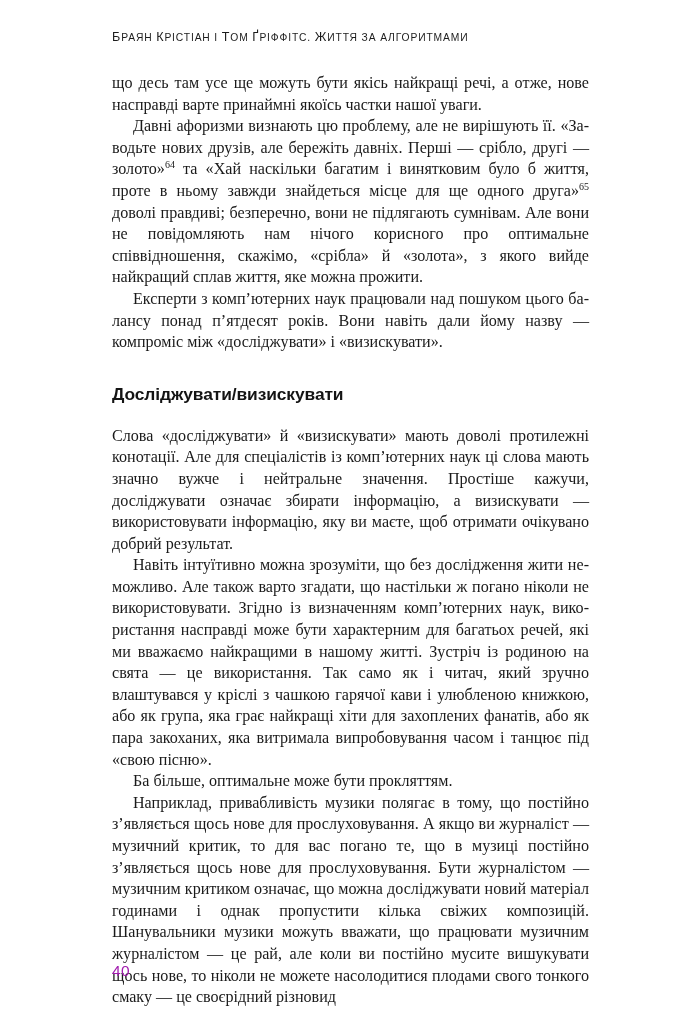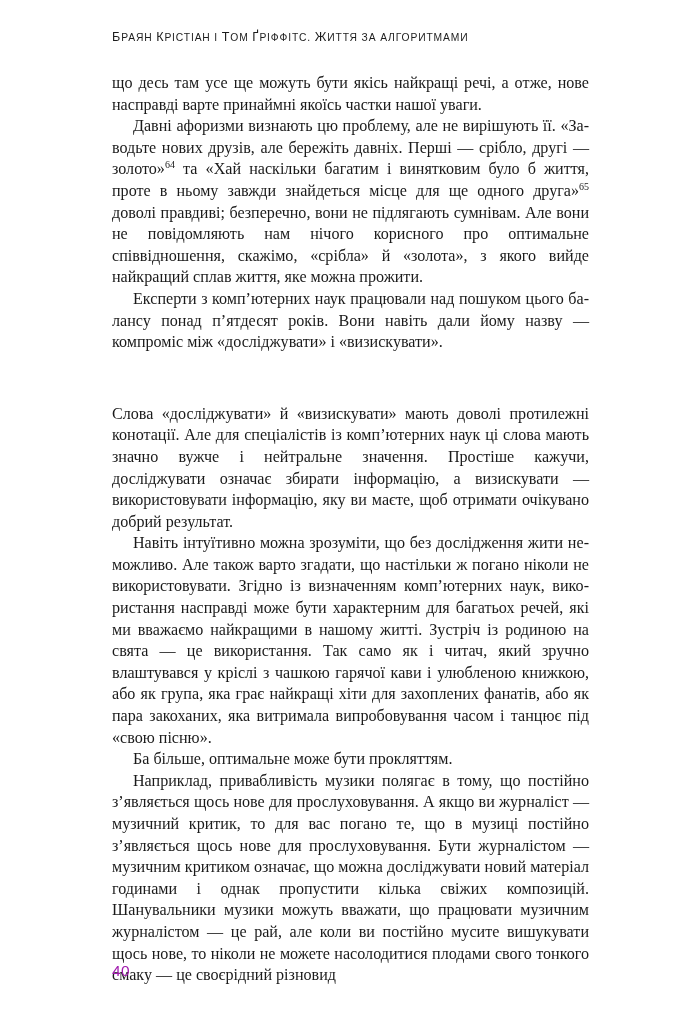--- a/index.html
+++ b/index.html
@@ -100,20 +100,21 @@
 
   <div class="body-col">
 
     <p class="para noindent"><span>що десь там усе ще можуть бути якісь найкращі речі, а отже, нове на­справді варте принаймні якоїсь частки нашої уваги.</span></p>
 
     <p class="para"><span>Давні афоризми визнають цю проблему, але не вирішують її. «За­водьте нових друзів, але бережіть давніх. Перші — срібло, другі — зо­лото»</span><sup class="fn">64</sup><span> та «Хай наскільки багатим і винятковим було б життя, проте в ньому завжди знайдеться місце для ще одного друга»</span><sup class="fn">65</sup><span> доволі прав­диві; безперечно, вони не підлягають сумнівам. Але вони не повідом­ляють нам нічого корисного про оптимальне </span><span class="ital">співвідношення</span><span>, скажімо, «срібла» й «золота», з якого вийде найкращий сплав життя, яке мож­на прожити.</span></p>
 
     <p class="para"><span>Експерти з комп’ютерних наук працювали над пошуком цього ба­лансу понад п’ятдесят років. Вони навіть дали йому назву — компро­міс між «досліджувати» і «визискувати».</span></p>
 
     <div class="gap-before-heading"></div>
+    <h2 class="section-title">Досліджувати/визискувати</h2>
     <div class="gap-after-heading"></div>
 
     <p class="para noindent"><span>Слова «досліджувати» й «визискувати» мають доволі протилежні коно­тації. Але для спеціалістів із комп’ютерних наук ці слова мають значно вужче і нейтральне значення. Простіше кажучи, досліджувати означає </span><span class="ital">збирати</span><span> інформацію, а визискувати — </span><span class="ital">використовувати</span><span> інформацію, яку ви маєте, щоб отримати очікувано добрий результат.</span></p>
 
     <p class="para"><span>Навіть інтуїтивно можна зрозуміти, що без дослідження жити не­можливо. Але також варто згадати, що настільки ж погано ніколи не використовувати. Згідно із визначенням комп’ютерних наук, вико­ристання насправді може бути характерним для багатьох речей, які ми вважаємо найкращими в нашому житті. Зустріч із родиною на свята — це використання. Так само як і читач, який зручно влаштувався у кріс­лі з чашкою гарячої кави і улюбленою книжкою, або як група, яка грає найкращі хіти для захоплених фанатів, або як пара закоханих, яка ви­тримала випробовування часом і танцює під «свою пісню».</span></p>
 
     <p class="para"><span class="ital">Ба більше, оптимальне може бути прокляттям.</span></p>
 
     <p class="para"><span>Наприклад, привабливість музики полягає в тому, що постійно з’являється щось нове для прослуховування. А якщо ви журналіст — му­зичний критик, то для вас погано те, що в музиці </span><span class="ital">постійно</span><span> з’являється щось нове для прослуховування. Бути журналістом — музичним кри­тиком означає, що можна досліджувати новий матеріал годинами і од­нак пропустити кілька свіжих композицій. Шанувальники музики мо­жуть вважати, що працювати музичним журналістом — це рай, але коли ви постійно мусите вишукувати щось нове, то ніколи не можете насолодитися плодами свого тонкого смаку — це своєрідний різновид</span></p>
 

